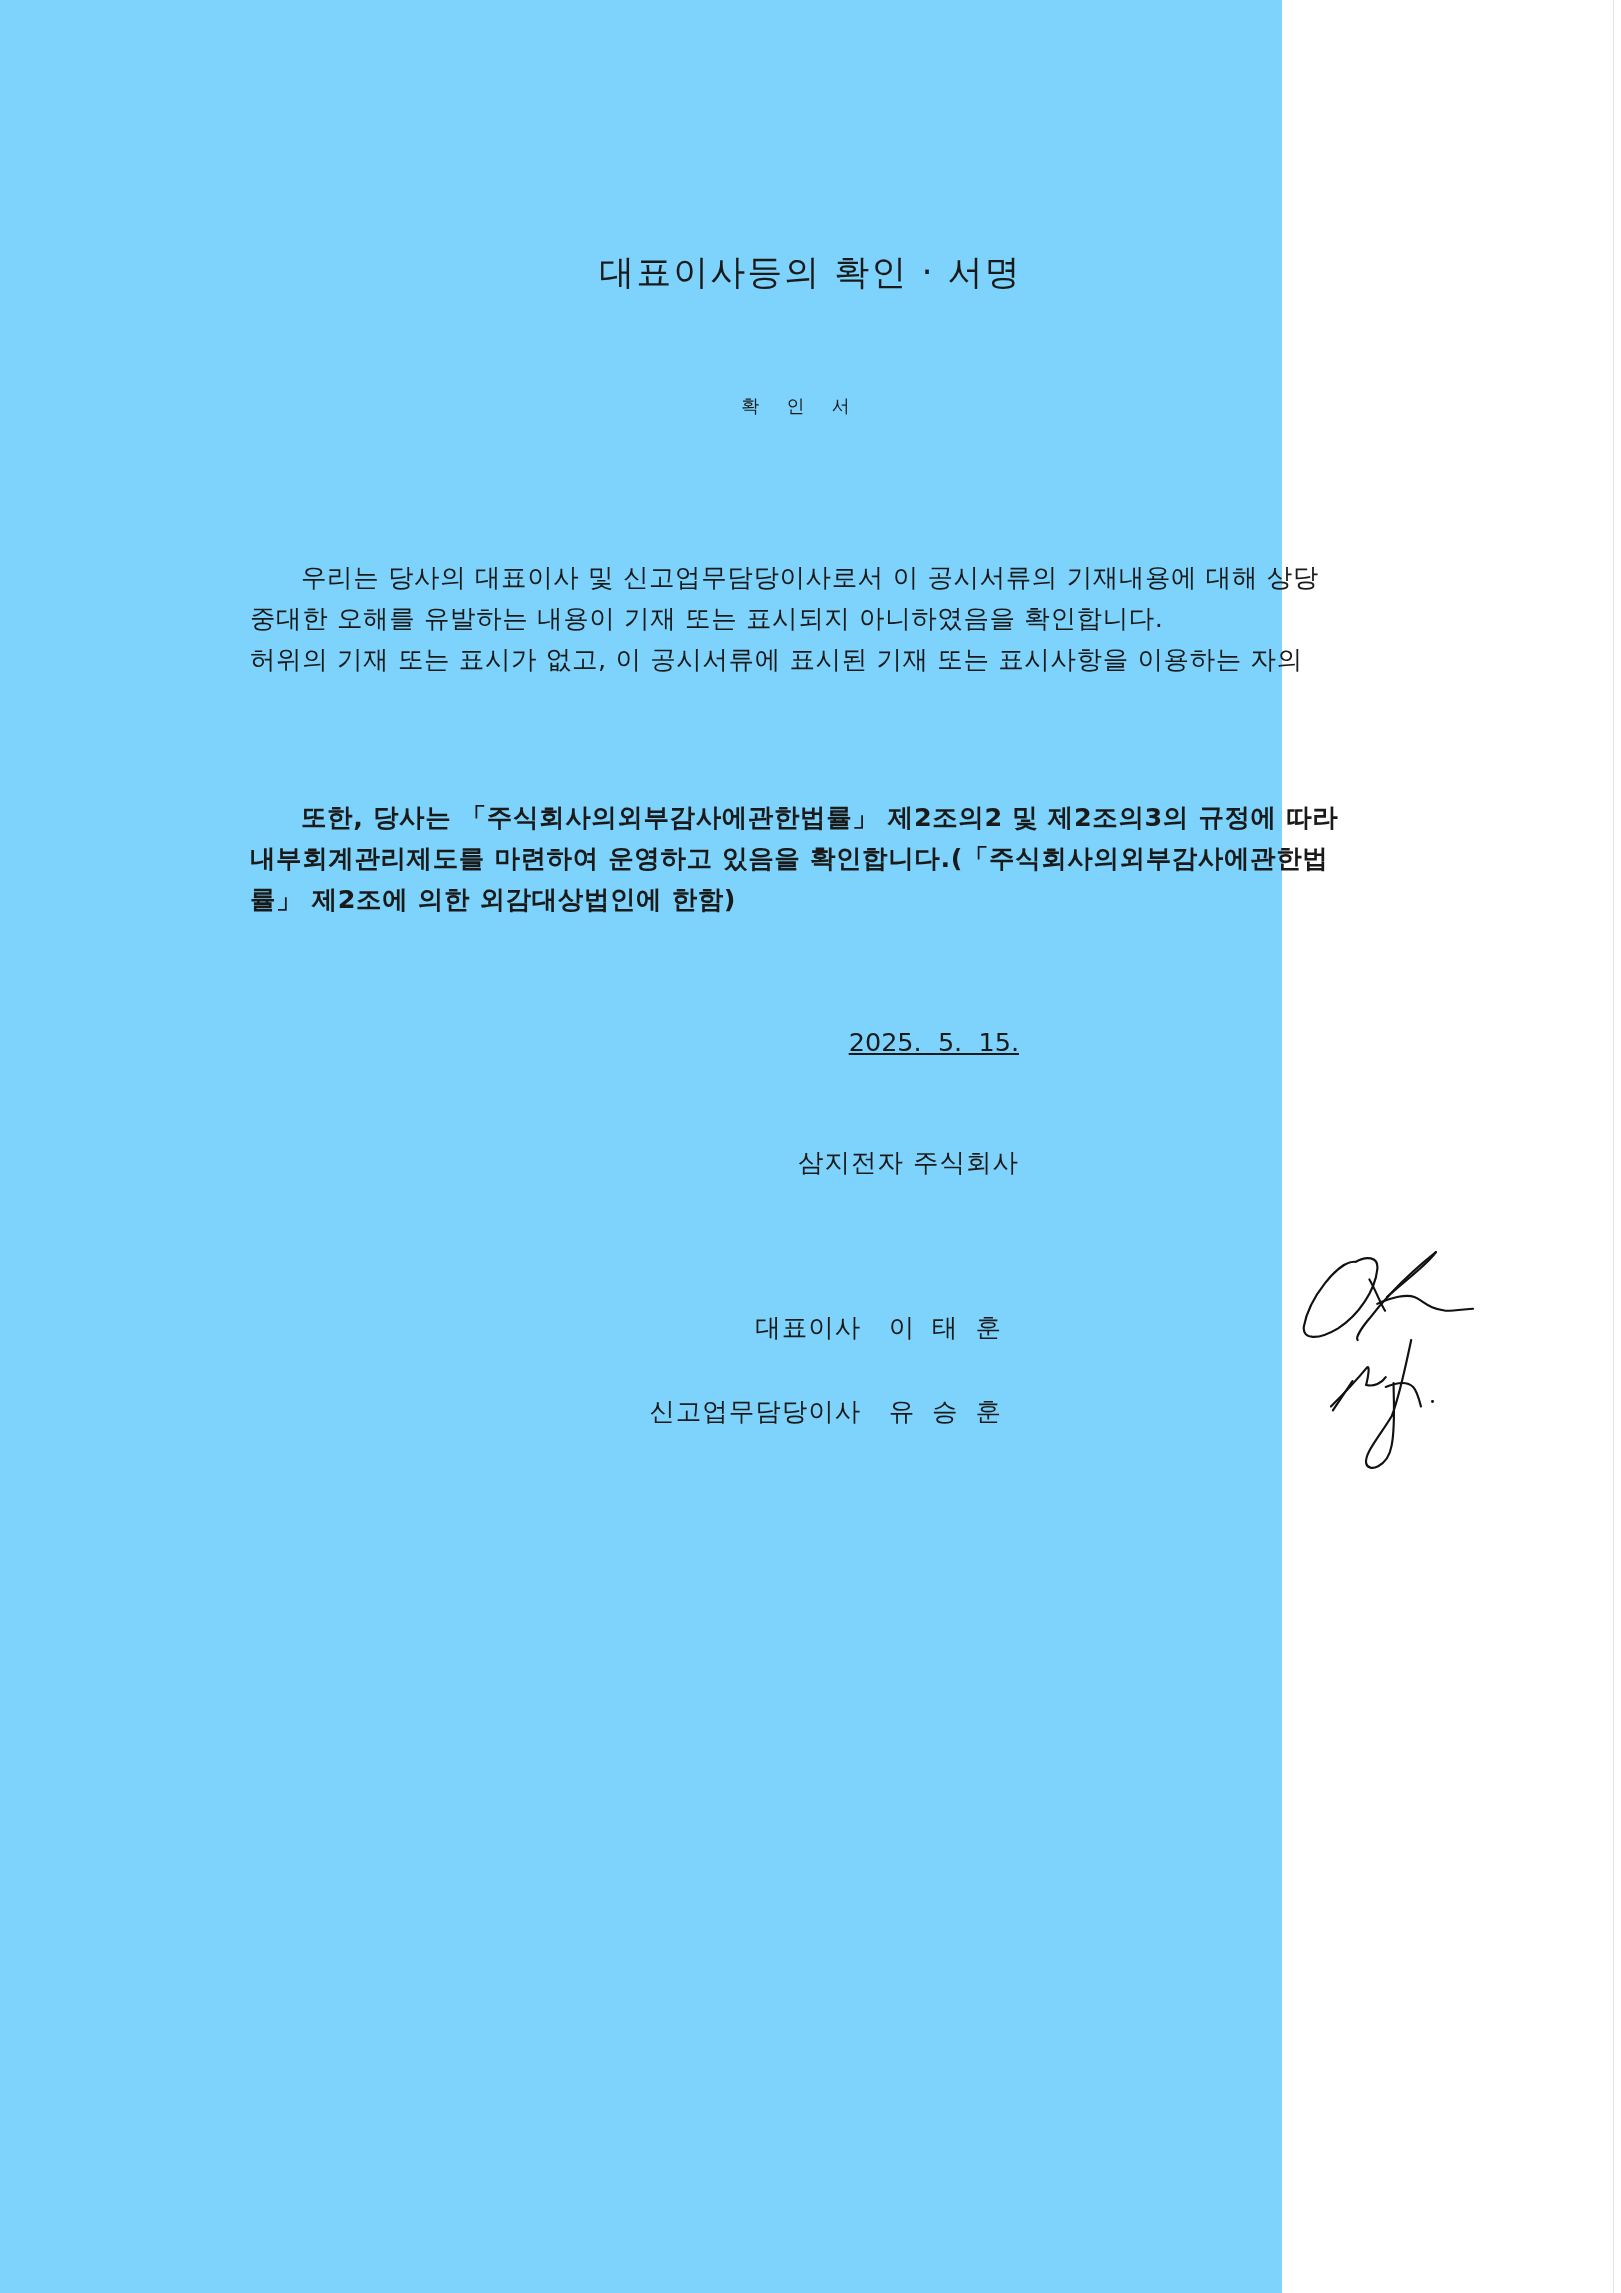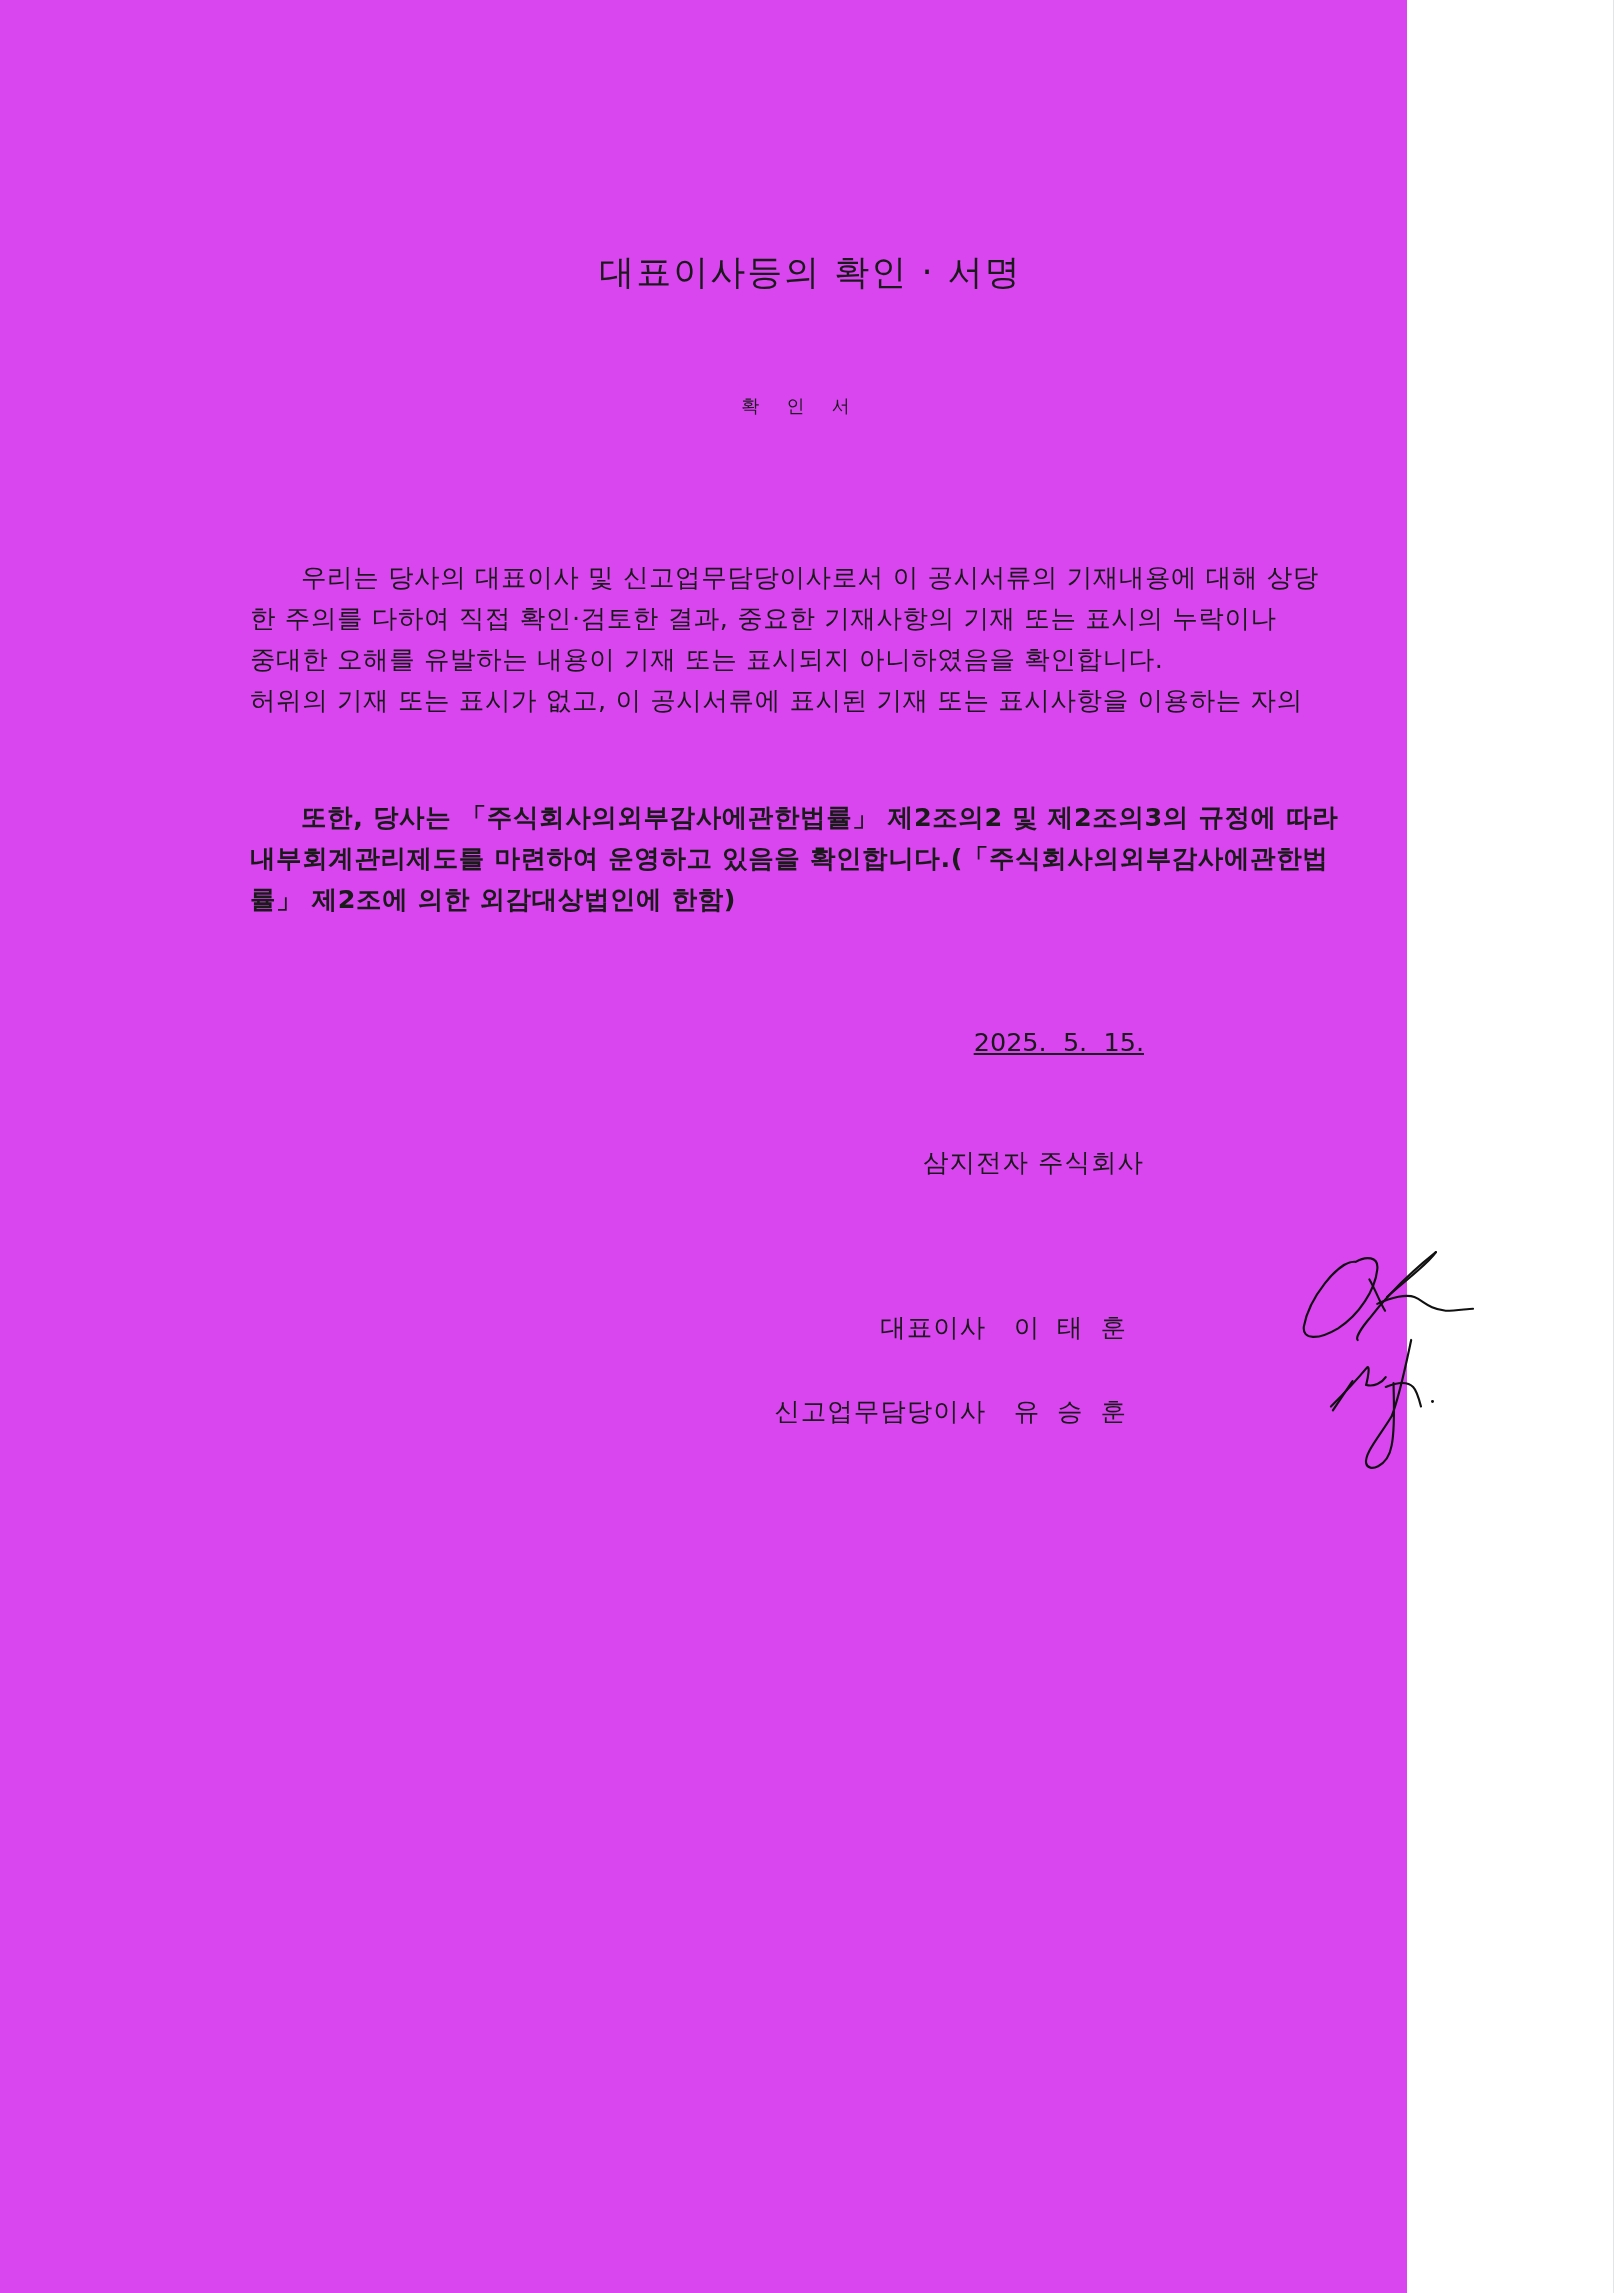--- a/index.html
+++ b/index.html
@@ -11,22 +11,22 @@
       width: 1621px;
       height: 2294px;
       position: relative;
       overflow: hidden;
       font-family: "DejaVu Sans", "Liberation Sans", sans-serif;
       color: #1a1a1a;
     }
     .page {
       position: absolute;
       left: 0; top: 0;
-      width: 1407px; height: 2294px;
-      background: #d946ef;
+      width: 1282px; height: 2294px;
+      background: #7dd3fc;
     }
     .scan-edge {
       position: absolute;
       left: 1613px; top: 0;
       width: 1px; height: 2294px;
       background: #dfe6e8;
     }
     .title {
       position: absolute;
       left: 0; top: 249px;
@@ -101,21 +101,20 @@
 
 <div class="page">
   <div class="scan-edge"></div>
 
   <h1 class="title">대표이사등의 확인 · 서명</h1>
 
   <div class="subtitle">확 인 서</div>
 
   <div class="body-text para1">
     <span class="line indent">우리는 당사의 대표이사 및 신고업무담당이사로서 이 공시서류의 기재내용에 대해 상당</span>
-    <span class="line">한 주의를 다하여 직접 확인·검토한 결과, 중요한 기재사항의 기재 또는 표시의 누락이나</span>
     <span class="line">중대한 오해를 유발하는 내용이 기재 또는 표시되지 아니하였음을 확인합니다.</span>
     <span class="line">허위의 기재 또는 표시가 없고, 이 공시서류에 표시된 기재 또는 표시사항을 이용하는 자의</span>
   </div>
 
   <div class="body-text para2">
     <span class="line indent">또한, 당사는 「주식회사의외부감사에관한법률」 제2조의2 및 제2조의3의 규정에 따라</span>
     <span class="line">내부회계관리제도를 마련하여 운영하고 있음을 확인합니다.(「주식회사의외부감사에관한법</span>
     <span class="line">률」 제2조에 의한 외감대상법인에 한함)</span>
   </div>
 

